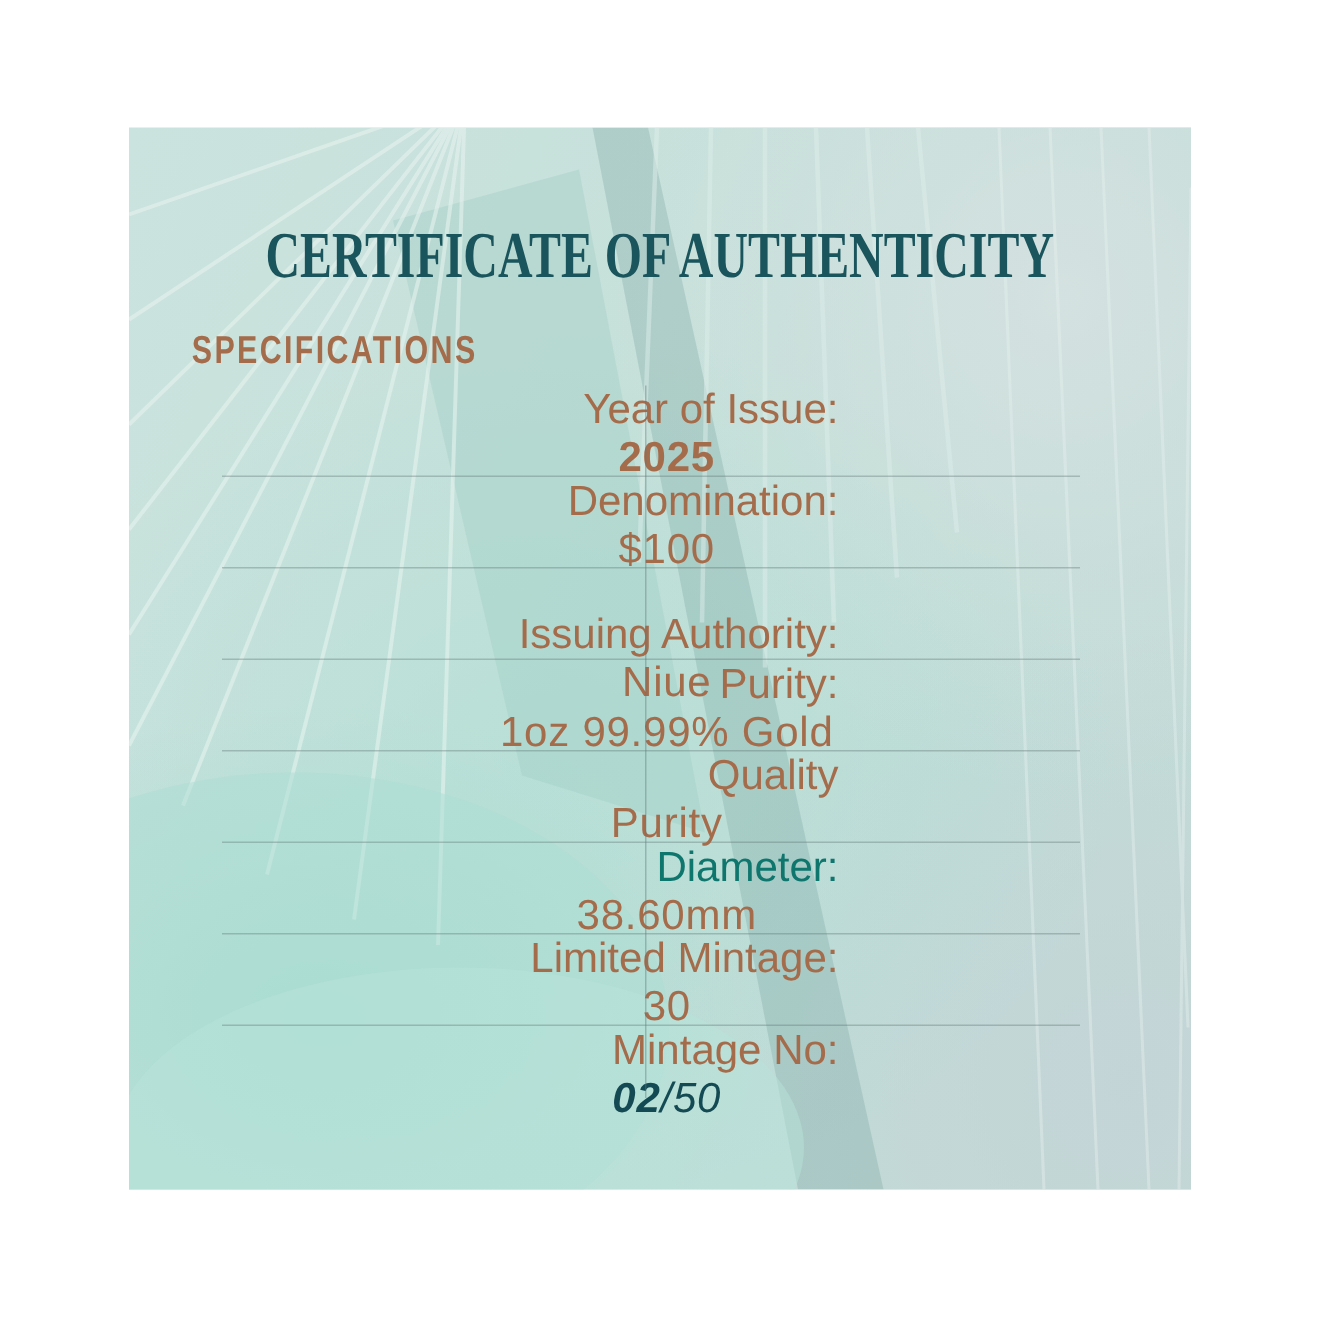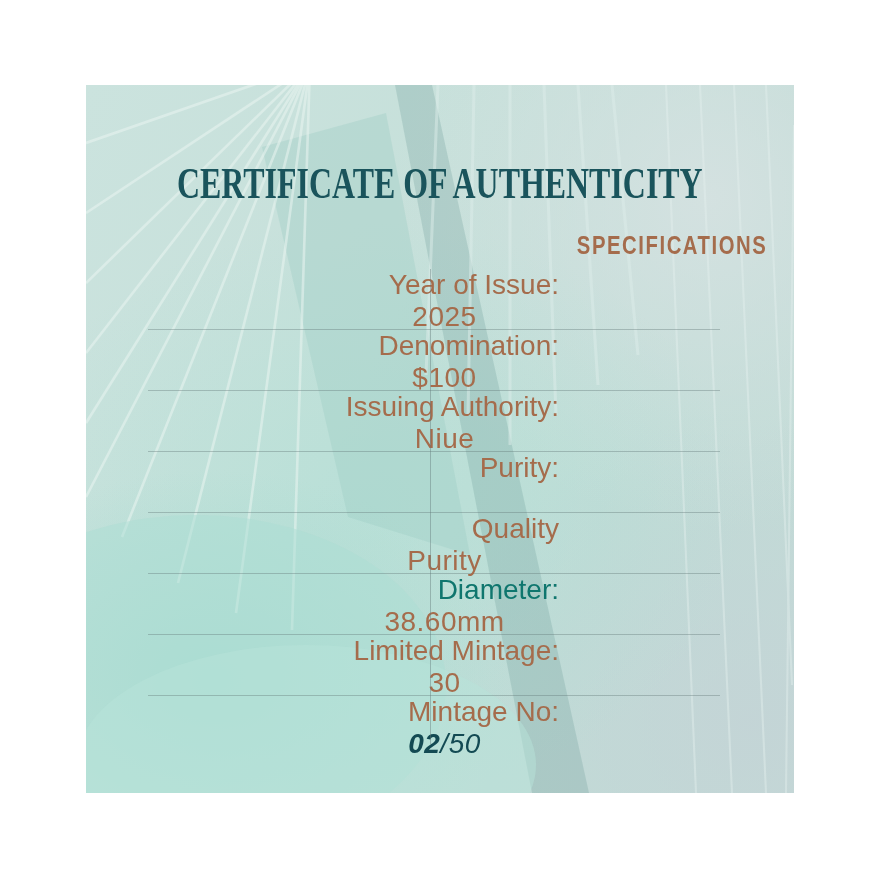--- a/index.html
+++ b/index.html
@@ -10,30 +10,30 @@
   .artwork{
     position:absolute;left:86px;top:85px;width:708px;height:708px;overflow:hidden;
     background:
       radial-gradient(420px 300px at 18% 84%, rgba(167,219,208,0.9), rgba(167,219,208,0) 70%),
       radial-gradient(520px 400px at 40% 60%, rgba(178,224,214,0.65), rgba(178,224,214,0) 72%),
       radial-gradient(420px 440px at 88% 16%, rgba(215,226,226,0.85), rgba(215,226,226,0) 75%),
       radial-gradient(400px 400px at 94% 90%, rgba(196,211,214,0.8), rgba(196,211,214,0) 78%),
       linear-gradient(115deg, #cbe3de 0%, #c6e0da 40%, #c0dcd6 70%, #c3dbd7 100%);
   }
   .texture{position:absolute;left:0;top:0;width:708px;height:708px;}
-  .content{position:absolute;left:0;top:16px;width:880px;height:652px;}
+  .content{position:absolute;left:0;top:4px;width:880px;height:652px;}
   .title{
     position:absolute;left:86px;top:146px;width:708px;text-align:center;
     font-family:"Liberation Serif", serif;font-weight:bold;font-size:42px;line-height:42px;
     letter-spacing:0px;white-space:nowrap;
   }
   .title > span{display:inline-block;transform:scaleX(0.76) scaleY(1.04);transform-origin:50% 50%;}
   .subtitle{
-    position:absolute;left:86px;top:216px;width:708px;text-align:right;
-    font-weight:bold;font-size:26px;line-height:26px;letter-spacing:2px;white-space:nowrap;
+    position:absolute;left:86px;top:216px;width:708px;text-align:left;
+    font-weight:bold;font-size:26px;line-height:26px;letter-spacing:2px;white-space:nowrap;padding-left:15px;
   }
   .subtitle > span{display:inline-block;transform:scaleX(0.78);transform-origin:50% 50%;}
   .spec-table{
     position:absolute;left:148px;top:253px;width:572px;
   }
   .spec-row{
     display:flex;height:60px;align-items:center;
     border-bottom:1px solid rgba(98,118,118,0.38);
     font-size:28px;
     flex-direction:column;
@@ -99,32 +99,33 @@
     <span>CERTIFICATE OF AUTHENTICITY</span>
   </div>
   <div class="subtitle" style="color: rgb(165, 108, 76);">
     <span>SPECIFICATIONS</span>
   </div>
   <div class="spec-table">
     <div class="v-divider"></div>
 
   <div class="spec-row">
         <div class="spec-label" style="color: rgb(165, 108, 76);">Year of Issue:</div>
-        <div class="spec-value" style="color: rgb(165, 108, 76);">2025</div>
+        <div class="spec-value" style="color: rgb(165, 108, 76); font-weight: bold;">2025</div>
       </div>
       <div class="spec-row">
         <div class="spec-label" style="color: rgb(165, 108, 76);">Denomination:</div>
         <div class="spec-value" style="color: rgb(165, 108, 76);">$100</div>
       </div>
       <div class="spec-row">
-        <div class="spec-label" style="color: rgb(165, 108, 76);">Issuing Authority:</div>
+        <div class="spec-label" style="color: rgb(165, 108, 76); margin-top: 28px;">Issuing Authority:</div>
         <div class="spec-value" style="color: rgb(165, 108, 76);">Niue</div>
       </div>
       <div class="spec-row">
         <div class="spec-label" style="color: rgb(165, 108, 76);">Purity:</div>
+        <div class="spec-value" style="color: rgb(165, 108, 76);">1oz 99.99% Gold</div>
       </div>
       <div class="spec-row">
         <div class="spec-label" style="color: rgb(165, 108, 76);">Quality</div>
         <div class="spec-value" style="color: rgb(165, 108, 76);">Purity</div>
       </div>
       <div class="spec-row">
         <div class="spec-label" style="color: #0f766e;">Diameter:</div>
         <div class="spec-value" style="color: rgb(165, 108, 76);">38.60mm</div>
       </div>
       <div class="spec-row">

